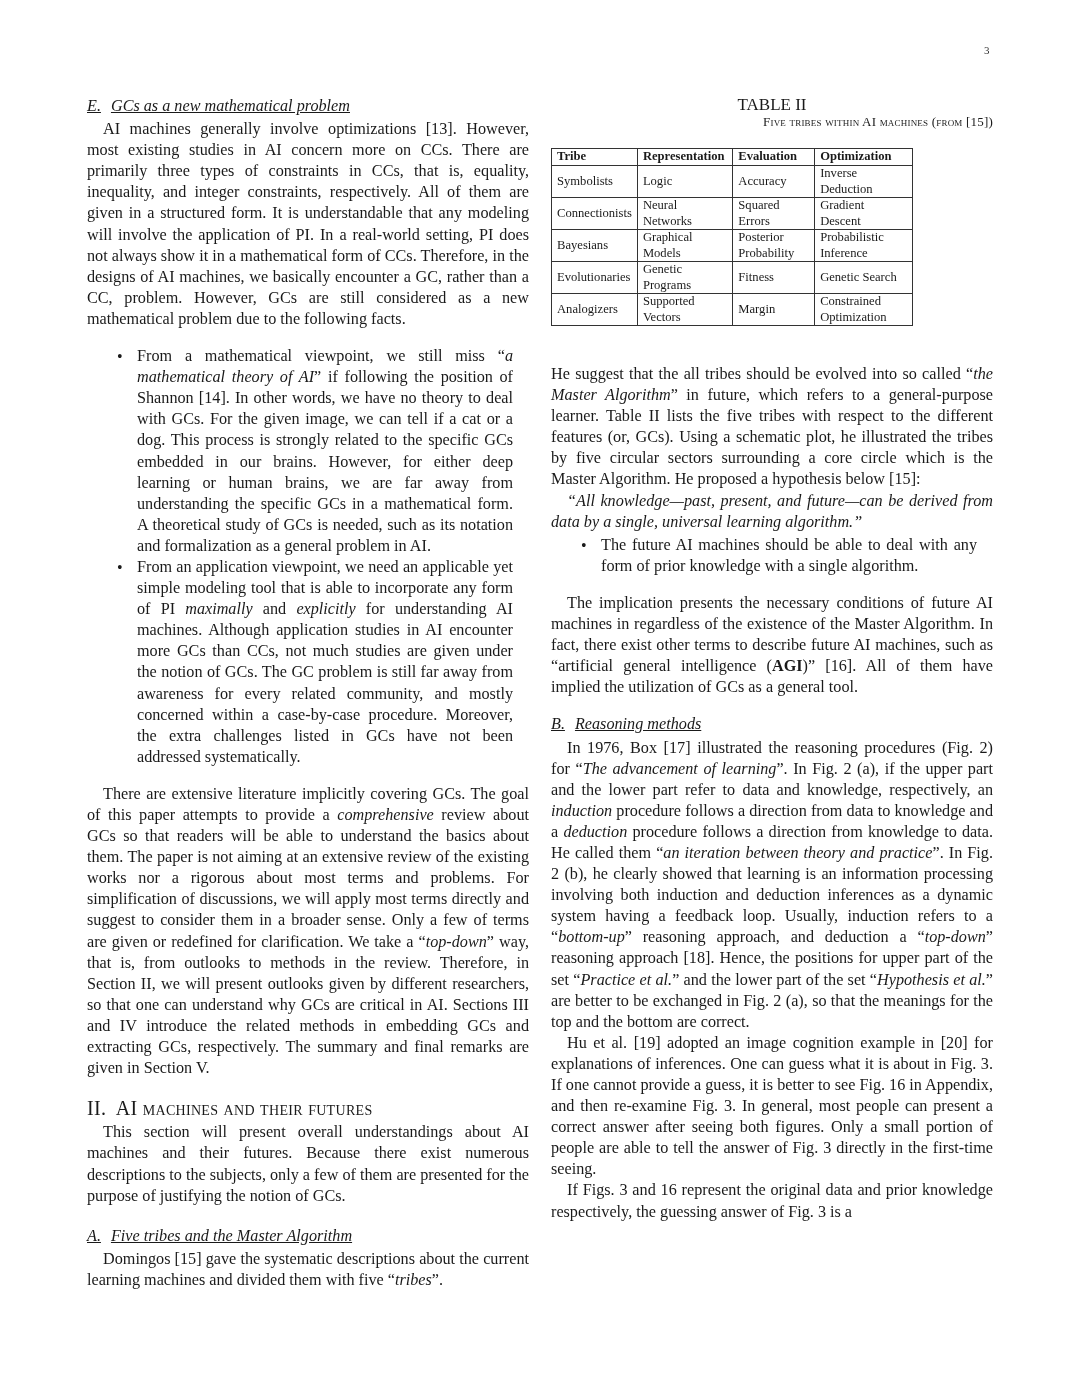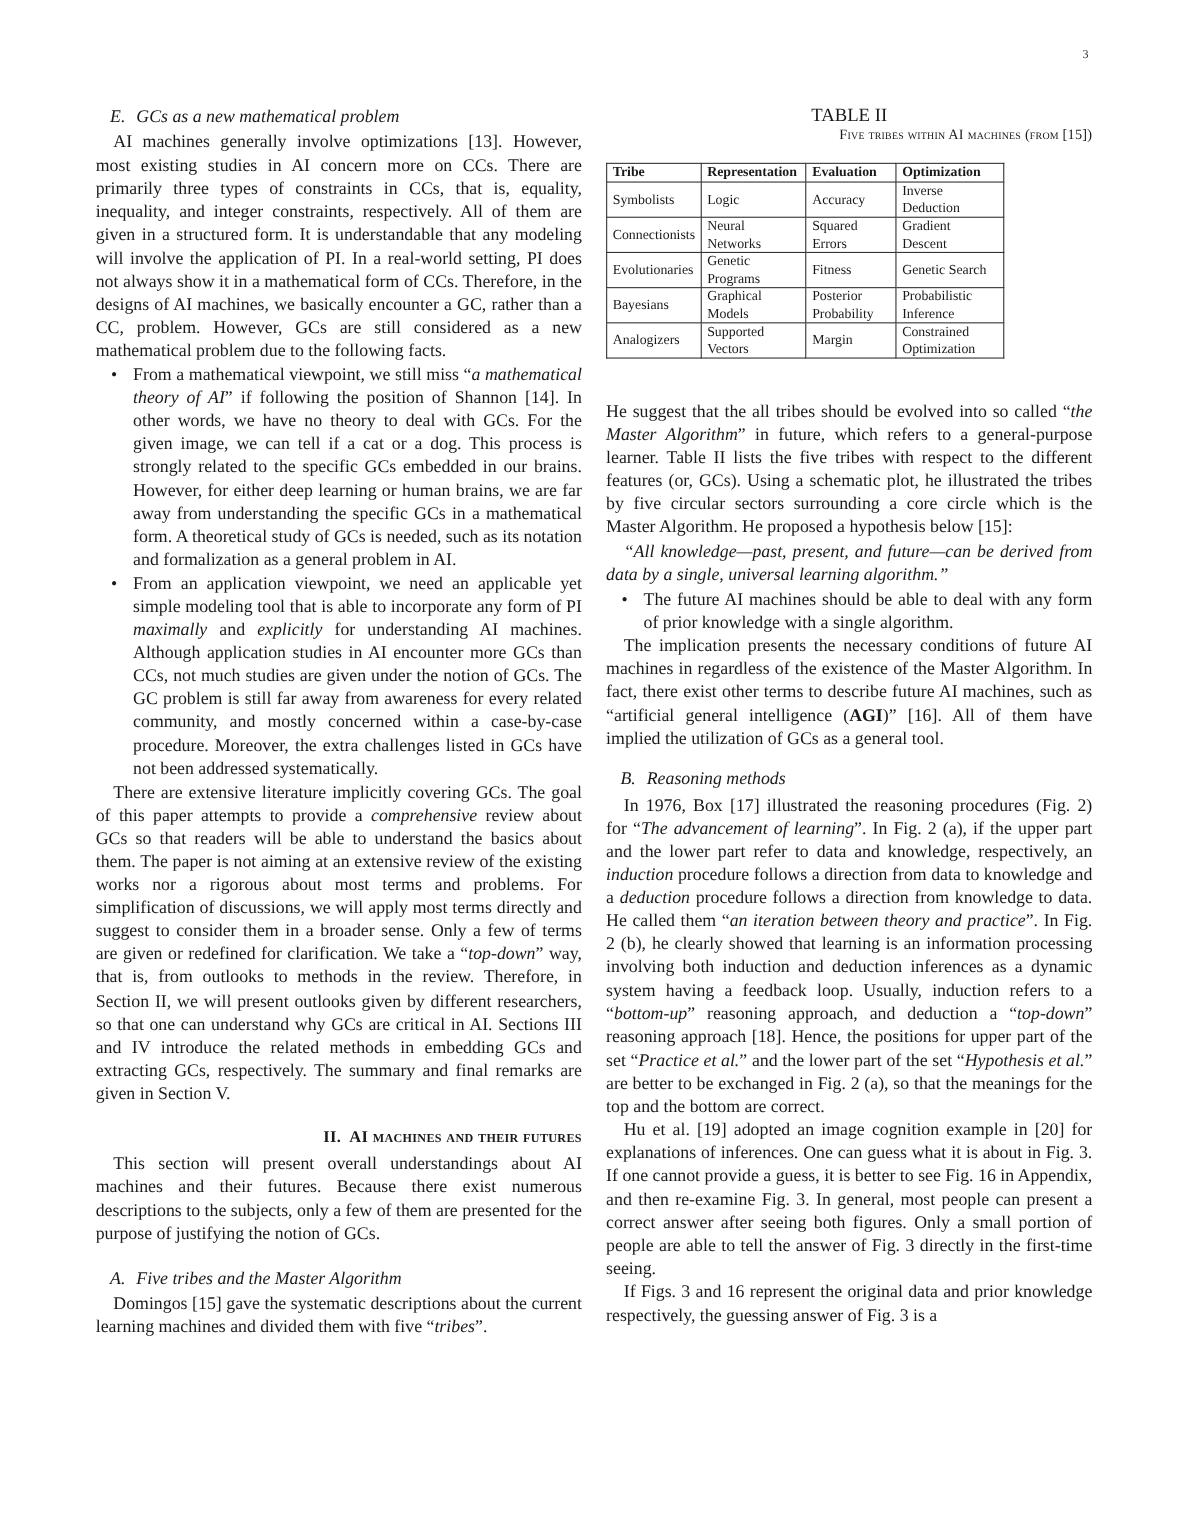--- a/index.html
+++ b/index.html
@@ -4,26 +4,26 @@
 <style>
   html, body { margin: 0; padding: 0; background: #ffffff; }
   body { width: 1080px; height: 1397px; position: relative; overflow: hidden;
          font-family: "Liberation Serif", "DejaVu Serif", serif; color: #1a1a1a; }
   .page-num { position: absolute; left: 984px; top: 44px; font-size: 11px; color: #333; }
   .col { position: absolute; top: 96px; width: 442px; font-size: 16.2px; line-height: 21.1px; text-align: justify; }
   .col-left { left: 87px; }
   .col-right { left: 551px; }
   p { margin: 0; }
   .indent { text-indent: 16px; }
-  .sec-sub { font-style: italic; margin: 0 0 2px 13px; }
+  .sec-sub { font-style: italic; margin: 0 0 2px 0; text-decoration: underline; }
   .sec-sub .lbl { font-style: italic; margin-right: 10px; }
-  .bullets { list-style: none; margin: 0; padding: 0 0 0 34px; }
+  .bullets { list-style: none; margin: 16px; padding: 0 0 0 34px; }
   .bullets li { position: relative; }
   .bullets li::before { content: "\2022"; position: absolute; left: -20px; top: 0; font-size: 16px; }
-  .sec-head { text-align: right; margin: 19px 0 3px 0; font-size: 15px; letter-spacing: 0.3px; font-weight: bold; }
+  .sec-head { text-align: left; margin: 19px 0 3px 0; font-size: 20px; letter-spacing: 0.3px; }
   .sec-head .sc { font-variant: small-caps; }
   .gap-sub { margin-top: 19px; }
   .gap-b { margin-top: 16px; }
   .table-title { text-align: center; font-size: 17px; line-height: 17px; }
   .table-sub { text-align: right; font-size: 13px; line-height: 17px; font-variant: small-caps; letter-spacing: 0.2px; }
   table.tribes { border-collapse: collapse; margin: 18px 0 0 0; width: 362px; font-size: 12.6px; line-height: 15.5px; }
   table.tribes th, table.tribes td { border: 1px solid #333; padding: 0 5px; text-align: left; vertical-align: middle; font-weight: normal; }
   table.tribes th { font-weight: bold; height: 16px; }
   table.tribes td { height: 31px; }
   .after-table { margin-top: 38px; }
@@ -78,30 +78,30 @@
         <td>Accuracy</td>
         <td>Inverse Deduction</td>
       </tr>
       <tr>
         <td>Connectionists</td>
         <td>Neural Networks</td>
         <td>Squared Errors</td>
         <td>Gradient Descent</td>
       </tr>
       <tr>
+        <td>Bayesians</td>
+        <td>Graphical Models</td>
+        <td>Posterior Probability</td>
+        <td>Probabilistic Inference</td>
+      </tr>
+      <tr>
         <td>Evolutionaries</td>
         <td>Genetic Programs</td>
         <td>Fitness</td>
         <td>Genetic Search</td>
-      </tr>
-      <tr>
-        <td>Bayesians</td>
-        <td>Graphical Models</td>
-        <td>Posterior Probability</td>
-        <td>Probabilistic Inference</td>
       </tr>
       <tr>
         <td>Analogizers</td>
         <td>Supported Vectors</td>
         <td>Margin</td>
         <td>Constrained Optimization</td>
       </tr>
     </tbody>
   </table>
 

